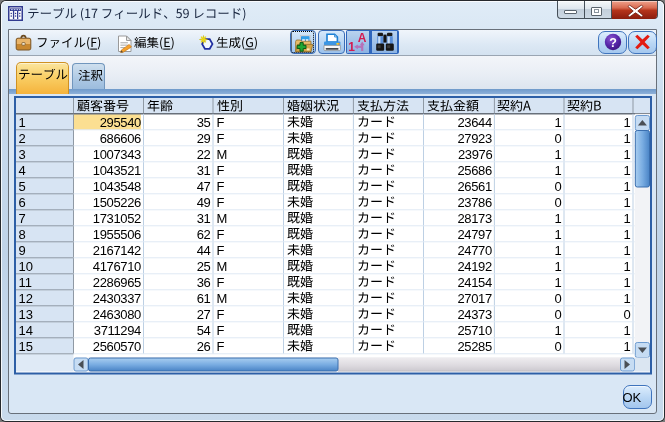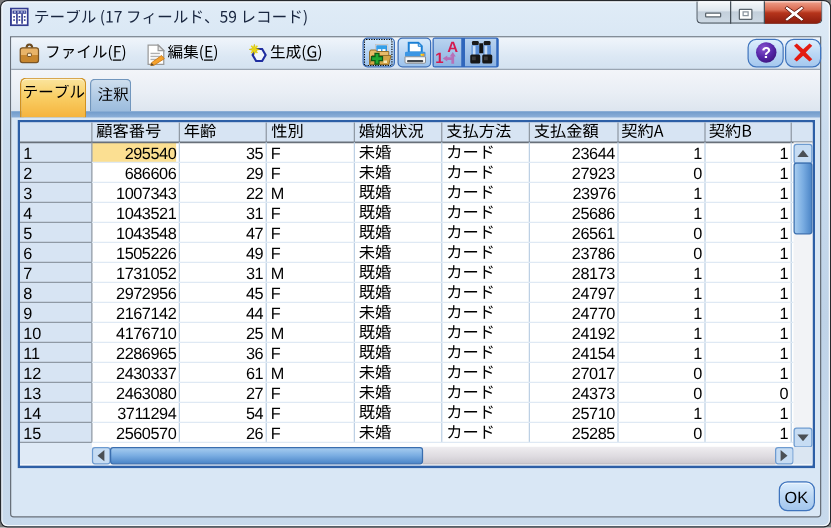--- a/index.html
+++ b/index.html
@@ -461,22 +461,22 @@
     <svg class="a" style="left:287.0px;top:212.4px" width="26" height="13.8" viewBox="0 0 26 13.8">
       <use href="#g_kik"></use>
     </svg>
     <svg class="a" style="left:356.9px;top:212.4px" width="39" height="13.8" viewBox="0 0 39 13.8">
       <use href="#g_card"></use>
     </svg>
     <div class="a num" style="left:425.5px;top:212.1px;width:66.4px">28173</div>
     <div class="a num" style="left:496.4px;top:212.1px;width:65.1px">1</div>
     <div class="a num" style="left:566.0px;top:212.1px;width:64.5px">1</div>
     <div class="a lt" style="left:18.5px;top:228.1px">8</div>
-    <div class="a num" style="left:75.5px;top:228.1px;width:65.5px">2972956</div>
-    <div class="a num" style="left:145.5px;top:228.1px;width:65.0px">45</div>
+    <div class="a num" style="left:75.5px;top:228.1px;width:65.5px">1955506</div>
+    <div class="a num" style="left:145.5px;top:228.1px;width:65.0px">62</div>
     <div class="a lt" style="left:216.5px;top:228.1px">F</div>
     <svg class="a" style="left:287.0px;top:228.4px" width="26" height="13.8" viewBox="0 0 26 13.8">
       <use href="#g_kik"></use>
     </svg>
     <svg class="a" style="left:356.9px;top:228.4px" width="39" height="13.8" viewBox="0 0 39 13.8">
       <use href="#g_card"></use>
     </svg>
     <div class="a num" style="left:425.5px;top:228.1px;width:66.4px">24797</div>
     <div class="a num" style="left:496.4px;top:228.1px;width:65.1px">1</div>
     <div class="a num" style="left:566.0px;top:228.1px;width:64.5px">1</div>
@@ -565,13 +565,13 @@
     <svg class="a" style="left:287.0px;top:340.4px" width="26" height="13.8" viewBox="0 0 26 13.8">
       <use href="#g_mik"></use>
     </svg>
     <svg class="a" style="left:356.9px;top:340.4px" width="39" height="13.8" viewBox="0 0 39 13.8">
       <use href="#g_card"></use>
     </svg>
     <div class="a num" style="left:425.5px;top:340.1px;width:66.4px">25285</div>
     <div class="a num" style="left:496.4px;top:340.1px;width:65.1px">0</div>
     <div class="a num" style="left:566.0px;top:340.1px;width:64.5px">1</div>
     <div class="a" style="left:622.5px;top:384.5px;width:29px;height:24px;border:1.5px solid #3f74bd;border-radius:7px;background:linear-gradient(#dcedfd,#b9d6f4 55%,#a3c6ed);box-shadow:inset 0 1px 0 rgba(255,255,255,.6)"></div>
-    <div class="a" style="left:622.5px;top:390px;width:29px;text-align:center;font-size:13px;color:#000">OK</div>
+    <div class="a" style="left:622.5px;top:390px;width:29px;font-size:13px;color:#000">OK</div>
   </div>
 </body></html>

